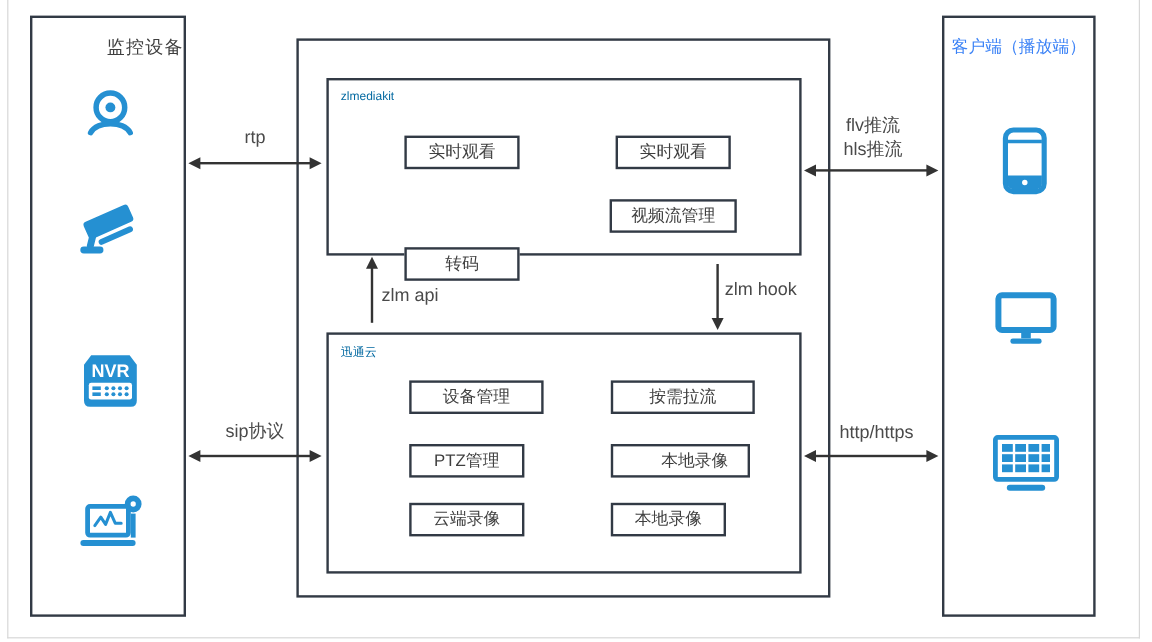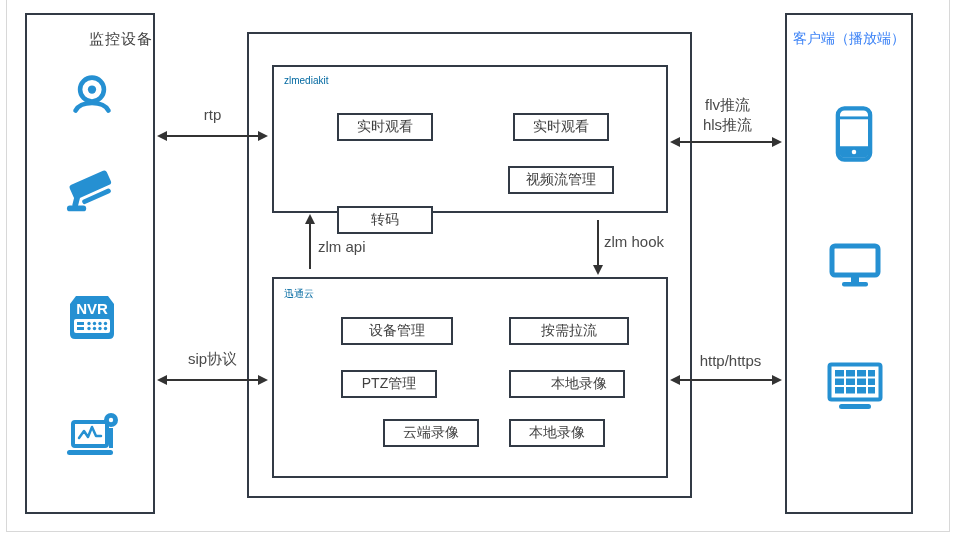--- a/index.html
+++ b/index.html
@@ -95,21 +95,21 @@
     <div class="node-btn" style="left:63px; top:99px; width:96px;margin-top:40px;">转码</div>
     <div class="node-btn" style="left:234px; top:99px; width:106px;">视频流管理</div>
   </div>
 
   <div class="obox" style="left:272px; top:277px; width:396px; height:201px;">
     <div class="box-label">迅通云</div>
     <div class="node-btn" style="left:67px; top:38px; width:112px;">设备管理</div>
     <div class="node-btn" style="left:235px; top:38px; width:120px;">按需拉流</div>
     <div class="node-btn" style="left:67px; top:91px; width:96px;">PTZ管理</div>
     <div class="node-btn" style="left:235px; top:91px; width:116px;padding-left:24px;">本地录像</div>
-    <div class="node-btn" style="left:67px; top:140px; width:96px;margin-left:42px;">云端录像</div>
+    <div class="node-btn" style="left:67px; top:140px; width:96px;">云端录像</div>
     <div class="node-btn" style="left:235px; top:140px; width:96px;">本地录像</div>
   </div>
 
   <div class="panel" style="left:785px; top:13px; width:128px; height:501px;">
     <div class="ptitle-sm">客户端（播放端）</div>
 
     <span class="icon" style="left:48px; top:90px;">
       <svg width="38" height="58" viewBox="0 0 40 60">
         <rect x="3" y="3" width="34" height="54" rx="7" fill="none" stroke="#2590D2" stroke-width="4.5"></rect>
         <line x1="5" y1="13" x2="35" y2="13" stroke="#2590D2" stroke-width="3"></line>

